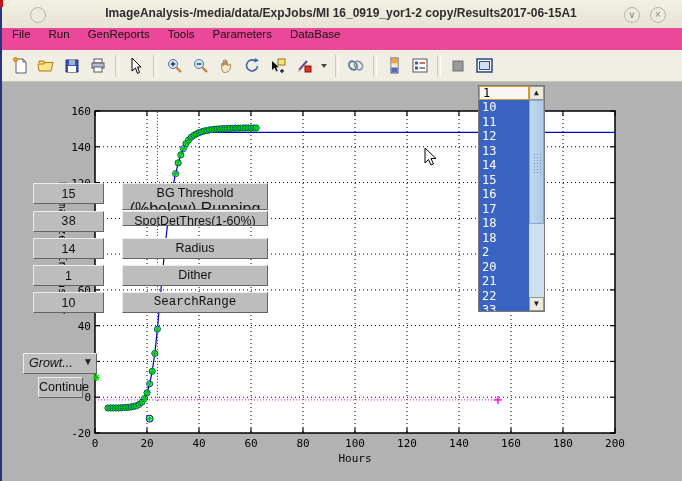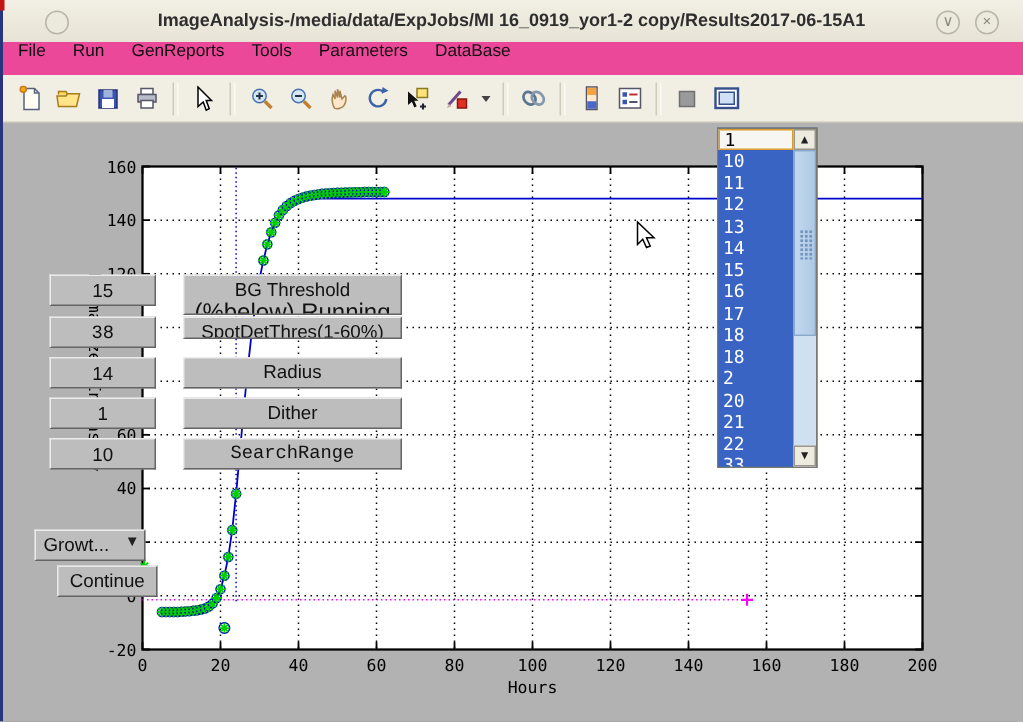--- a/index.html
+++ b/index.html
@@ -43,23 +43,23 @@
   
   .uic{position:absolute;z-index:2;background:#bdbdbd;box-sizing:border-box;
     border-top:1px solid #ebebeb;border-left:1px solid #ebebeb;
     border-right:1px solid #646464;border-bottom:1px solid #646464;
     font-family:"Liberation Sans",sans-serif;font-size:12.5px;color:#111;}
   .edit{left:33px;width:71px;height:21px;text-align:center;padding:0;outline:none;}
   .pbtn{left:122px;width:146px;text-align:center;overflow:hidden;}
   .pbtn .l1{display:block;line-height:19px;}
   .pbtn .l2{display:block;line-height:12px;font-size:16px;}
   .popup{left:23px;top:353px;width:74px;height:21px;}
-  .popup .lab{position:absolute;left:5px;top:2px;}
+  .popup .lab{position:absolute;left:5px;top:2px;font-style:italic;}
   .popup .car{position:absolute;right:3px;top:2px;font-size:10px;color:#222;}
-  .cont{left:38px;top:377px;width:67px;height:21px;text-align:center;line-height:19px;}
+  .cont{left:38px;top:377px;width:45px;height:21px;text-align:right;line-height:19px;}
   
   .ddl{position:absolute;left:478px;top:85px;width:67px;height:227px;z-index:3;
     font-family:"DejaVu Sans Mono",monospace;font-size:12px;
     border:1px solid #7a7a72;box-sizing:border-box;background:#3a64c4;}
   .ddl .top1{position:absolute;left:0;top:0;width:50px;height:14px;background:#f7f6f2;
     color:#000;border:1px solid #d89e2e;box-sizing:border-box;
     line-height:12px;padding-left:3px;}
   .ddl .items{position:absolute;left:0;top:14px;width:50px;height:211px;
     overflow:hidden;background:#3a64c4;}
   .ddl .it{height:14.5px;line-height:14.5px;color:#fff;padding-left:3px;}

